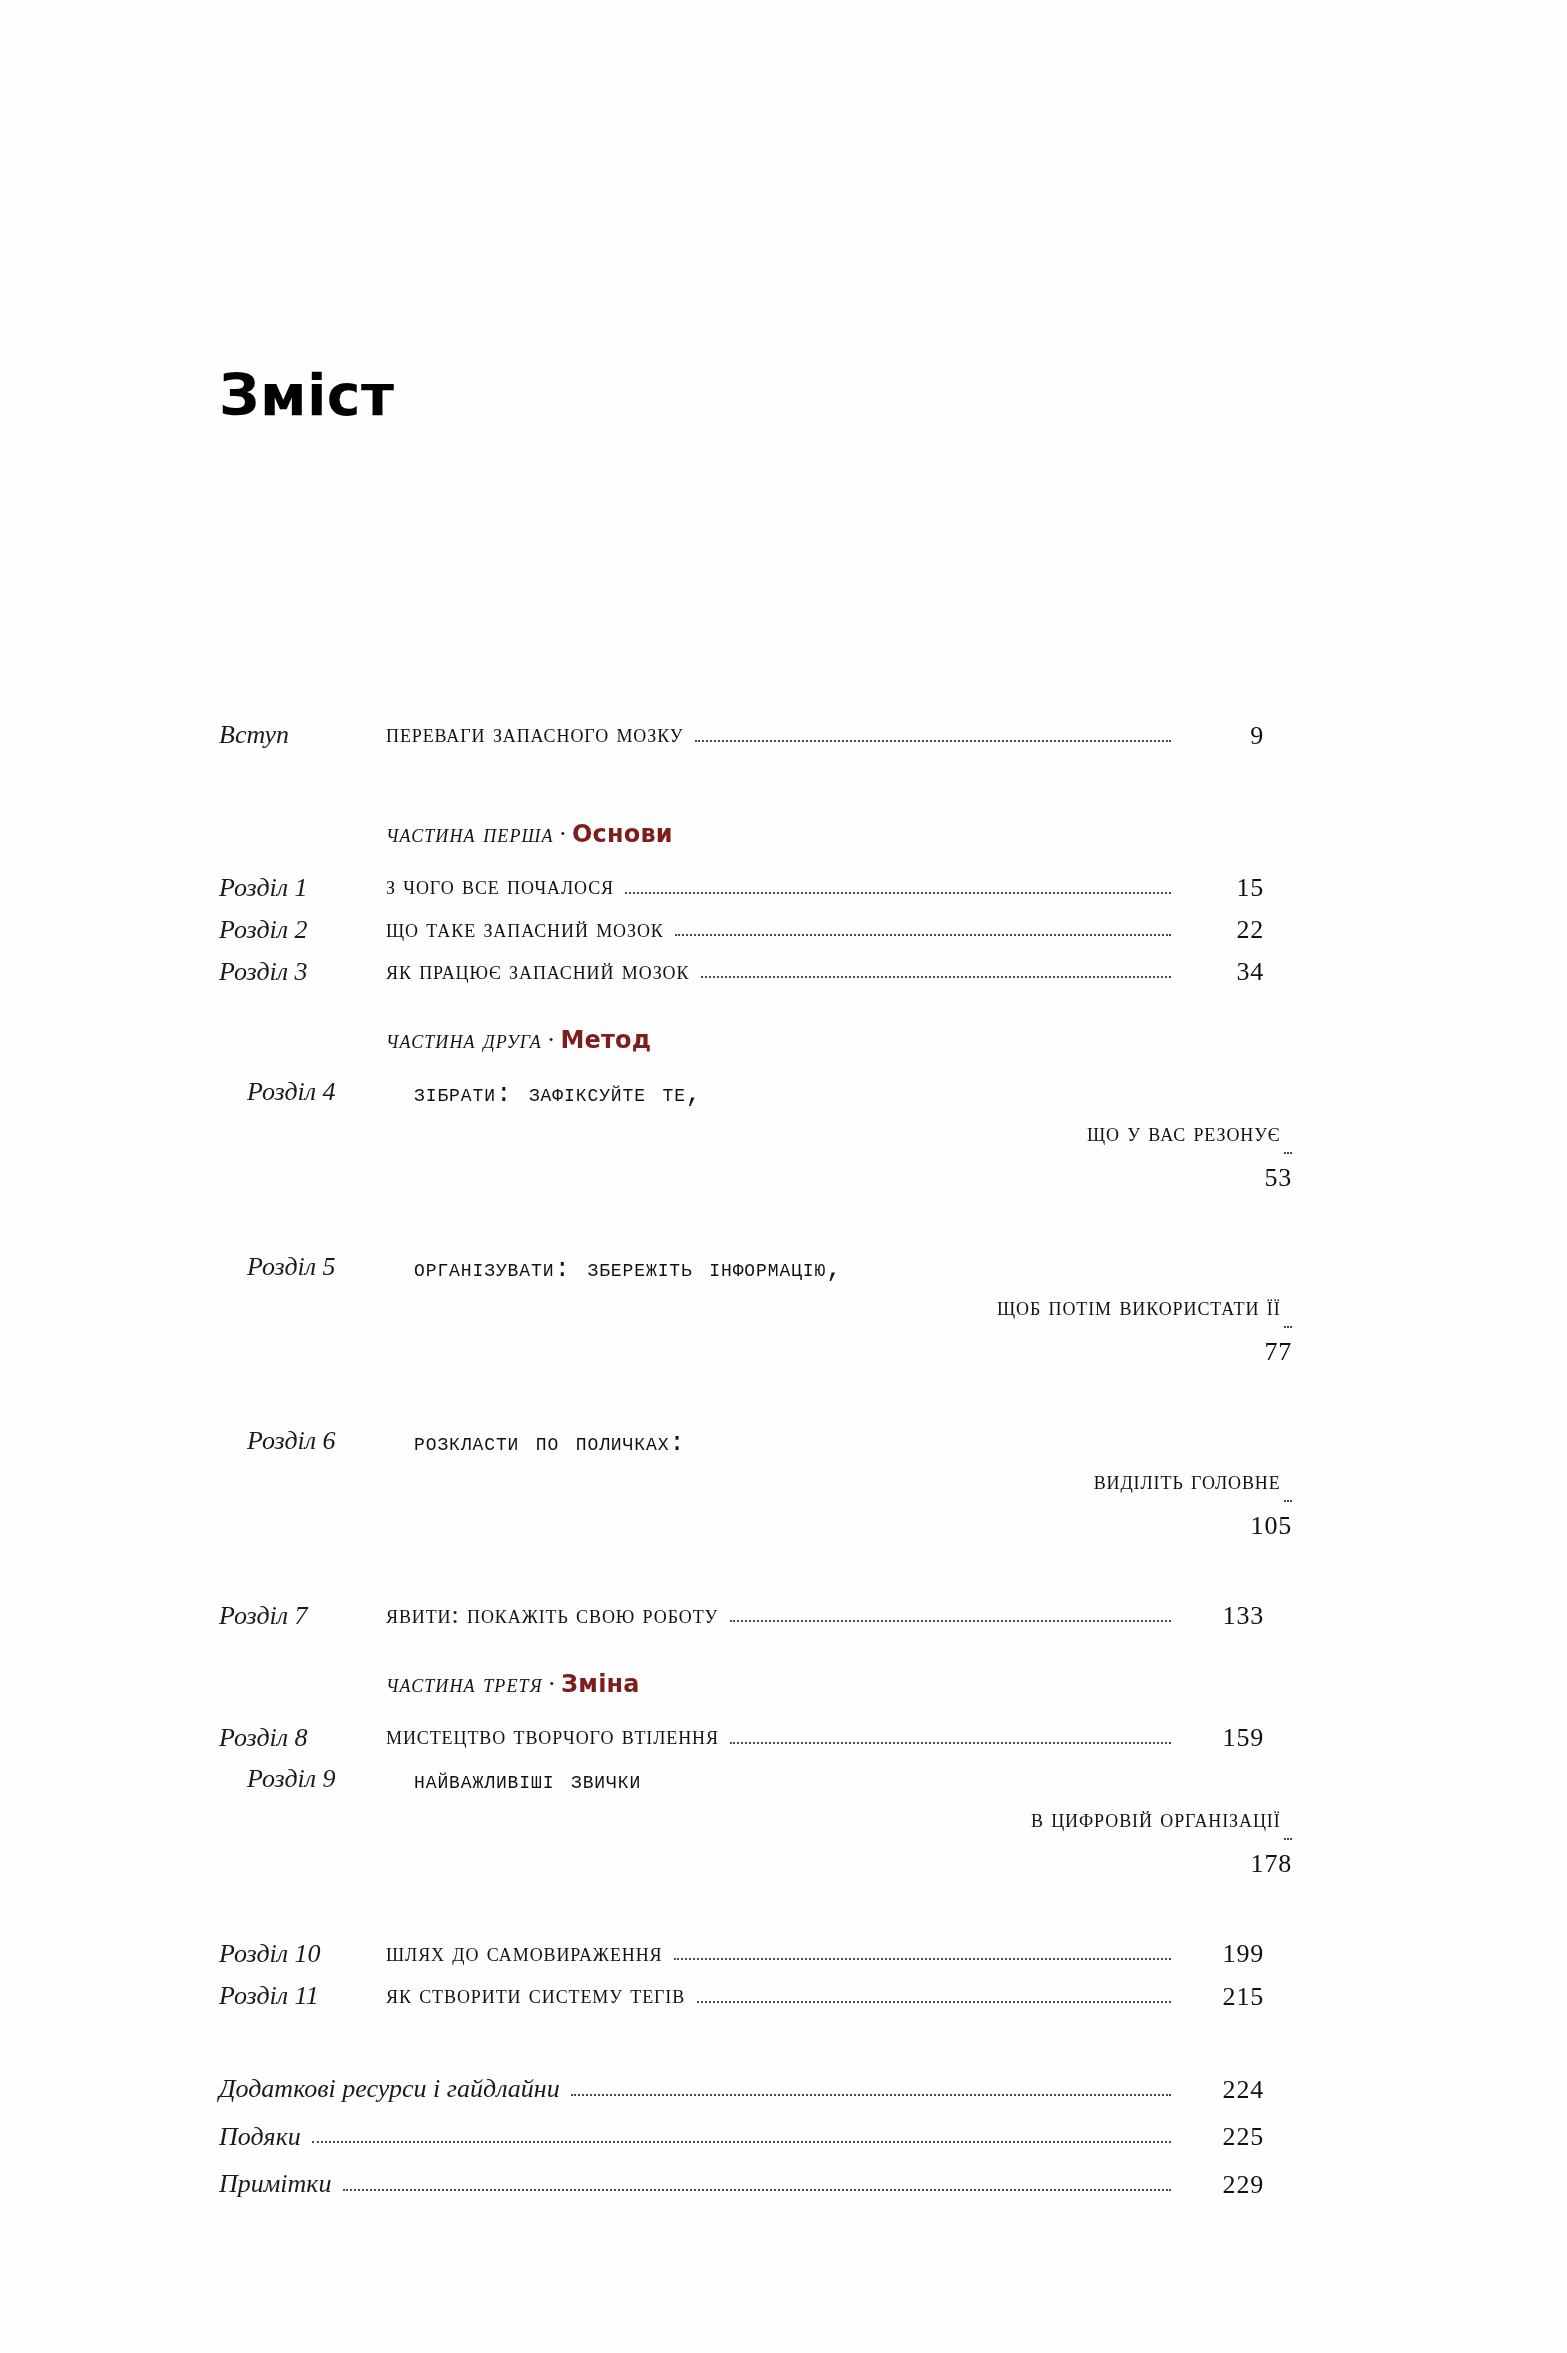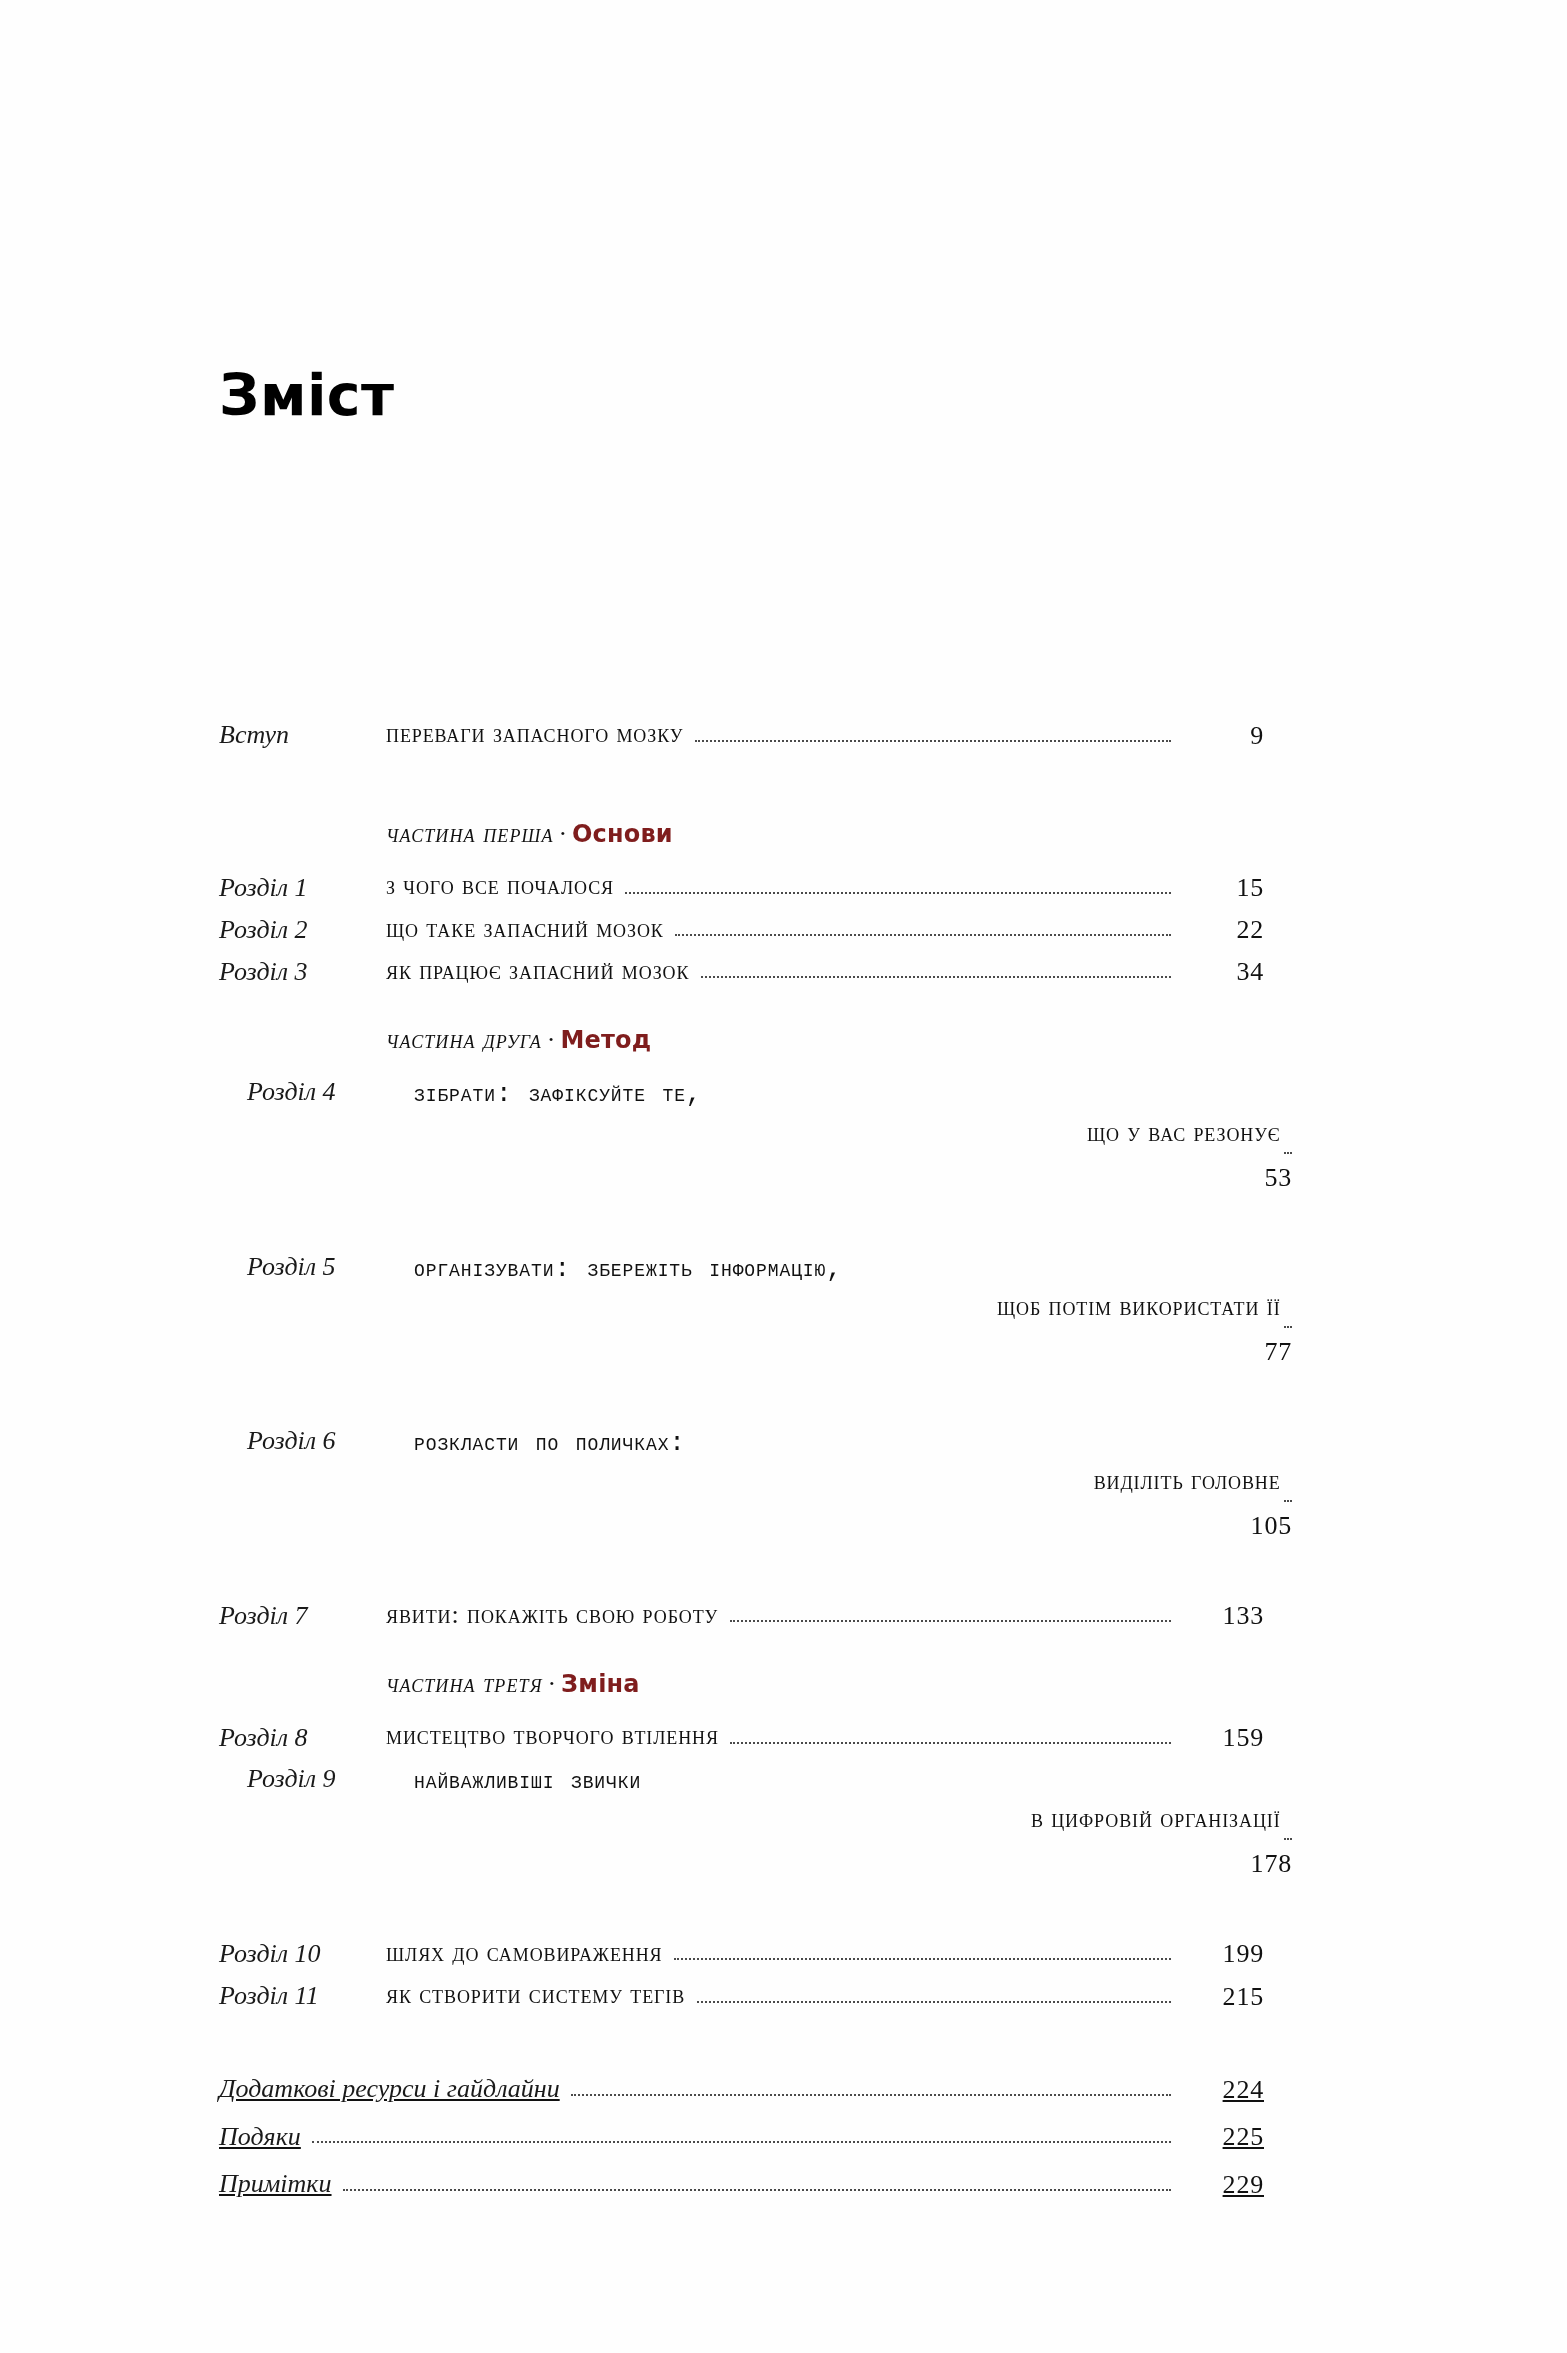--- a/index.html
+++ b/index.html
@@ -167,21 +167,21 @@
   .gap-large { height: 52px; }
 
   
   .row.back .label {
     flex: 0 0 auto;
     font-style: italic;
     font-size: 26px;
     padding-right: 11.4px;
     white-space: nowrap;
   }
-  .row.back { margin-bottom: 16.3px; text-decoration: underline; }
+  .row.back { margin-bottom: 16.3px; }
 </style>
 </head>
 <body>
 
 <div class="page">
 
   <div class="toc-title">Зміст</div>
 
   <div class="toc-body">
 

